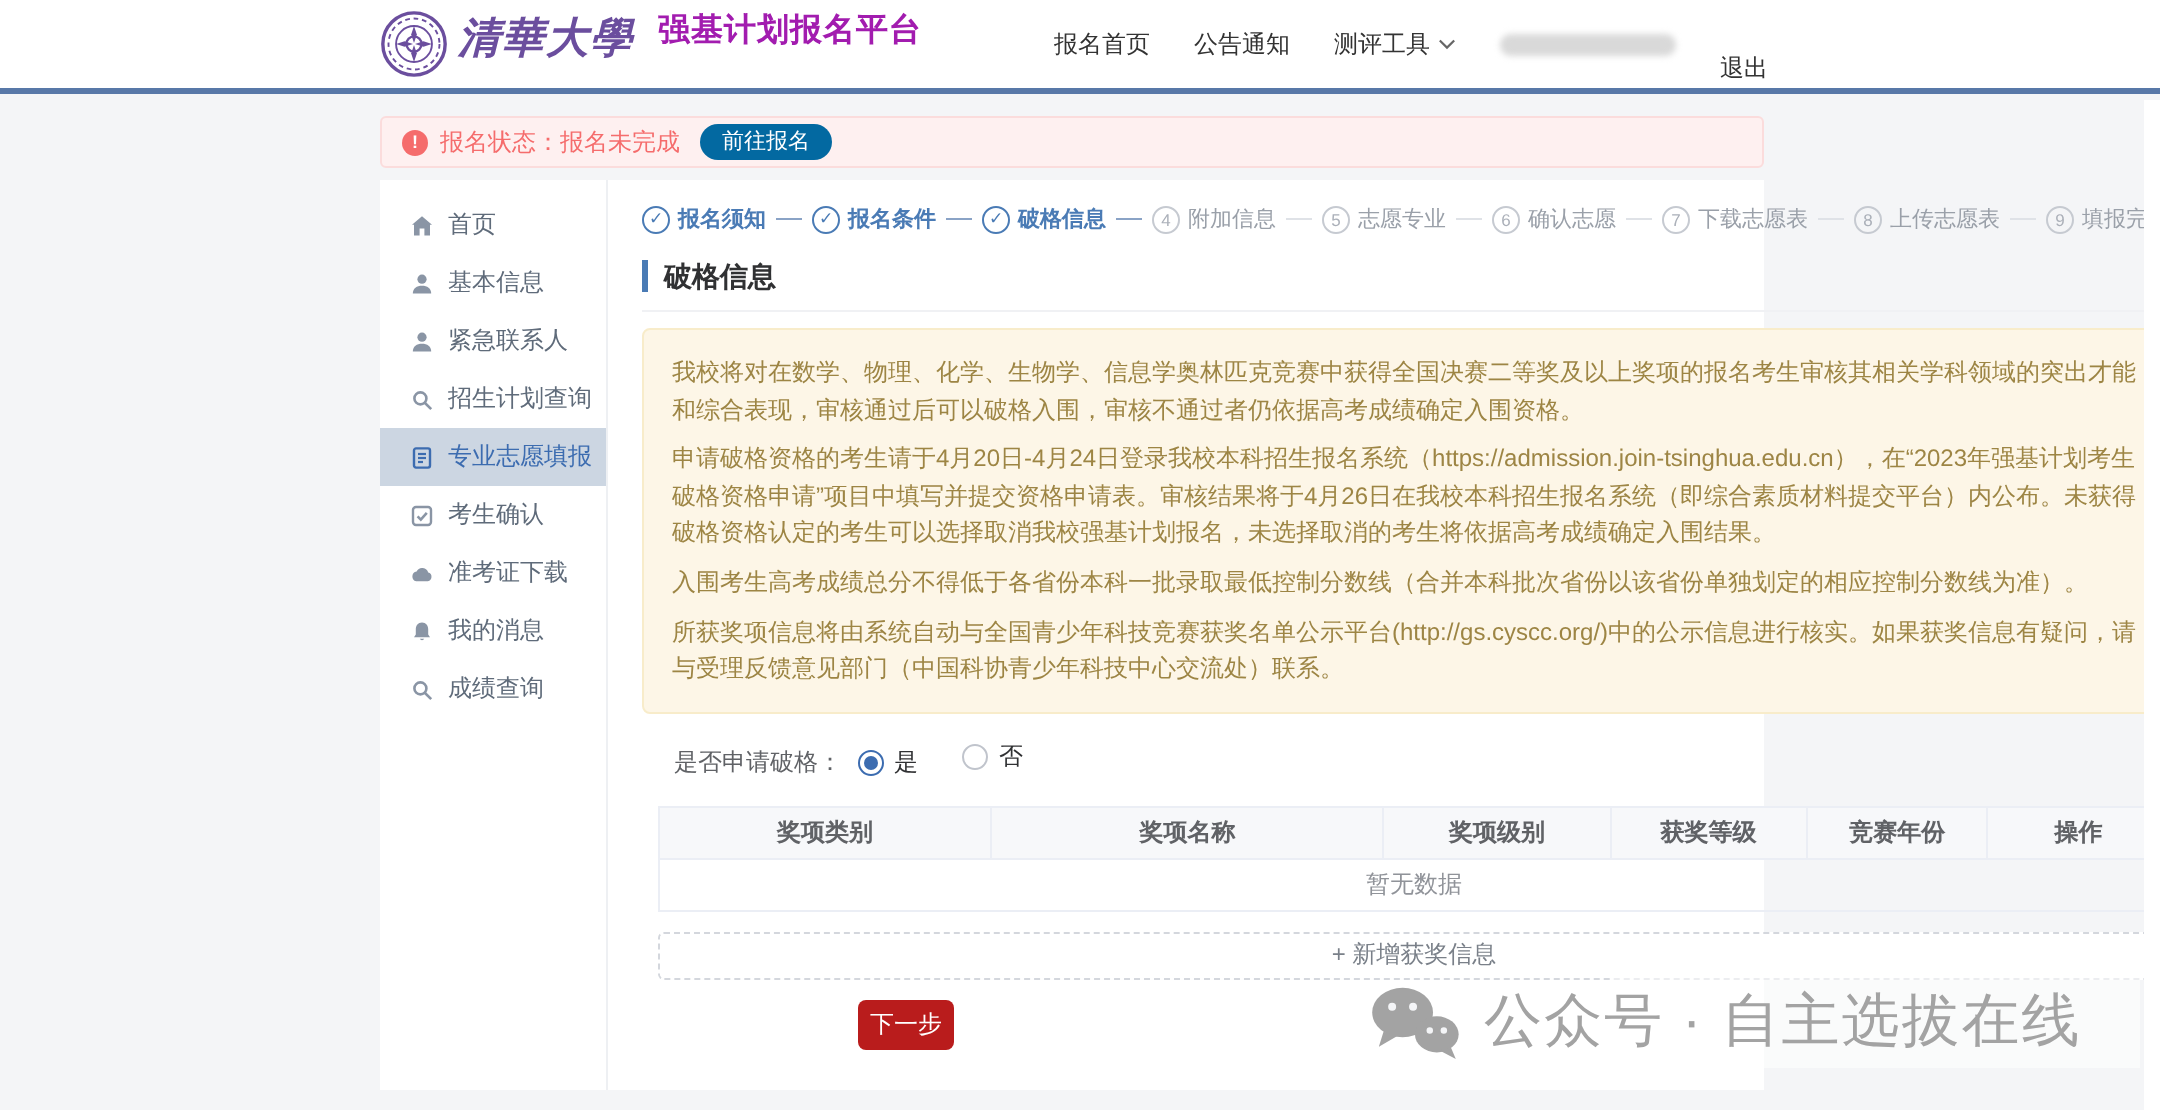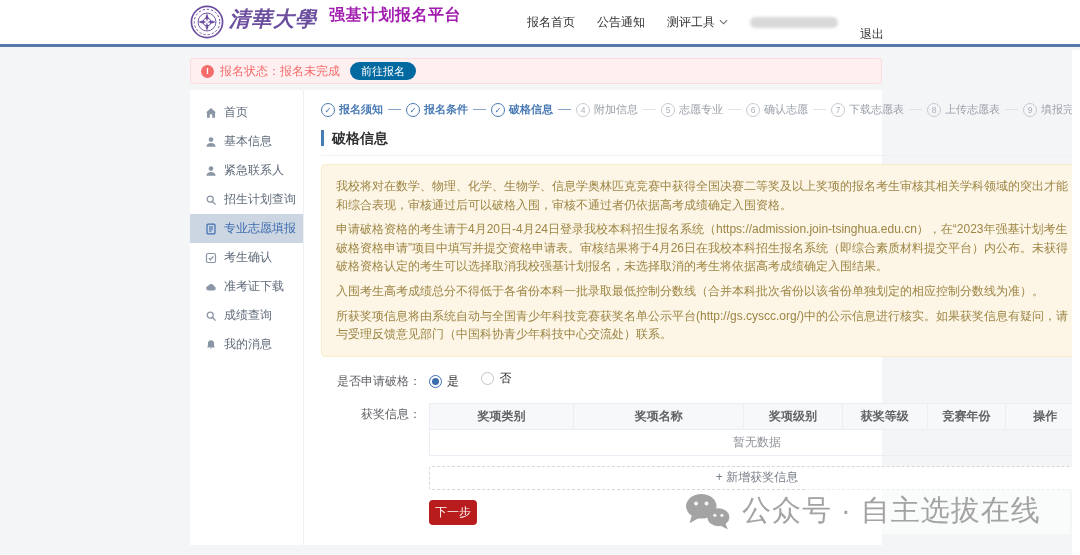--- a/index.html
+++ b/index.html
@@ -182,34 +182,34 @@
         <span class="icn">
             <svg viewBox="0 0 12 12">
               <path d="M3.1 9.6 A2.5 2.5 0 0 1 3.3 4.7 A3.1 3.1 0 0 1 9.1 5.3 A2.2 2.2 0 0 1 8.9 9.6 Z" fill="currentColor"></path>
             </svg>
           </span>
         <span>准考证下载</span>
       </div>
       <div class="side-item">
         <span class="icn">
             <svg viewBox="0 0 12 12">
+              <path d="M6 1.3 C4 1.3 2.9 2.8 2.9 4.8 L2.9 7.2 L2 8.6 L10 8.6 L9.1 7.2 L9.1 4.8 C9.1 2.8 8 1.3 6 1.3 Z" fill="currentColor"></path>
+              <path d="M4.9 9.4 A1.2 1.2 0 0 0 7.1 9.4 Z" fill="currentColor"></path>
+            </svg>
+          </span>
+        <span>我的消息</span>
+      </div>
+      <div class="side-item">
+        <span class="icn">
+            <svg viewBox="0 0 12 12">
               <circle cx="5.2" cy="5.2" r="3" fill="none" stroke="currentColor" stroke-width="1.3"></circle>
               <line x1="7.5" y1="7.5" x2="10.6" y2="10.6" stroke="currentColor" stroke-width="1.3"></line>
             </svg>
           </span>
         <span>成绩查询</span>
-      </div>
-      <div class="side-item">
-        <span class="icn">
-            <svg viewBox="0 0 12 12">
-              <path d="M6 1.3 C4 1.3 2.9 2.8 2.9 4.8 L2.9 7.2 L2 8.6 L10 8.6 L9.1 7.2 L9.1 4.8 C9.1 2.8 8 1.3 6 1.3 Z" fill="currentColor"></path>
-              <path d="M4.9 9.4 A1.2 1.2 0 0 0 7.1 9.4 Z" fill="currentColor"></path>
-            </svg>
-          </span>
-        <span>我的消息</span>
       </div>
     </div>
 
     <div class="content">
 
       
       <div class="stepper">
         <span class="step done">
             <span class="step-circle">✓</span>
             <span class="step-label">报名须知</span>
@@ -277,21 +277,20 @@
             </span>
           <span class="radio">
               <span class="radio-dot"></span>
               <span>否</span>
             </span>
         </span>
       </div>
 
       
       <div class="form-row">
-        <span class="form-label">获奖信息：</span>
         <span class="form-control">
           <table class="awards-table">
             <thead>
               <tr>
                 <th style="width:22%">奖项类别</th>
                 <th style="width:26%">奖项名称</th>
                 <th style="width:15%">奖项级别</th>
                 <th style="width:13%">获奖等级</th>
                 <th style="width:12%">竞赛年份</th>
                 <th style="width:12%">操作</th>

